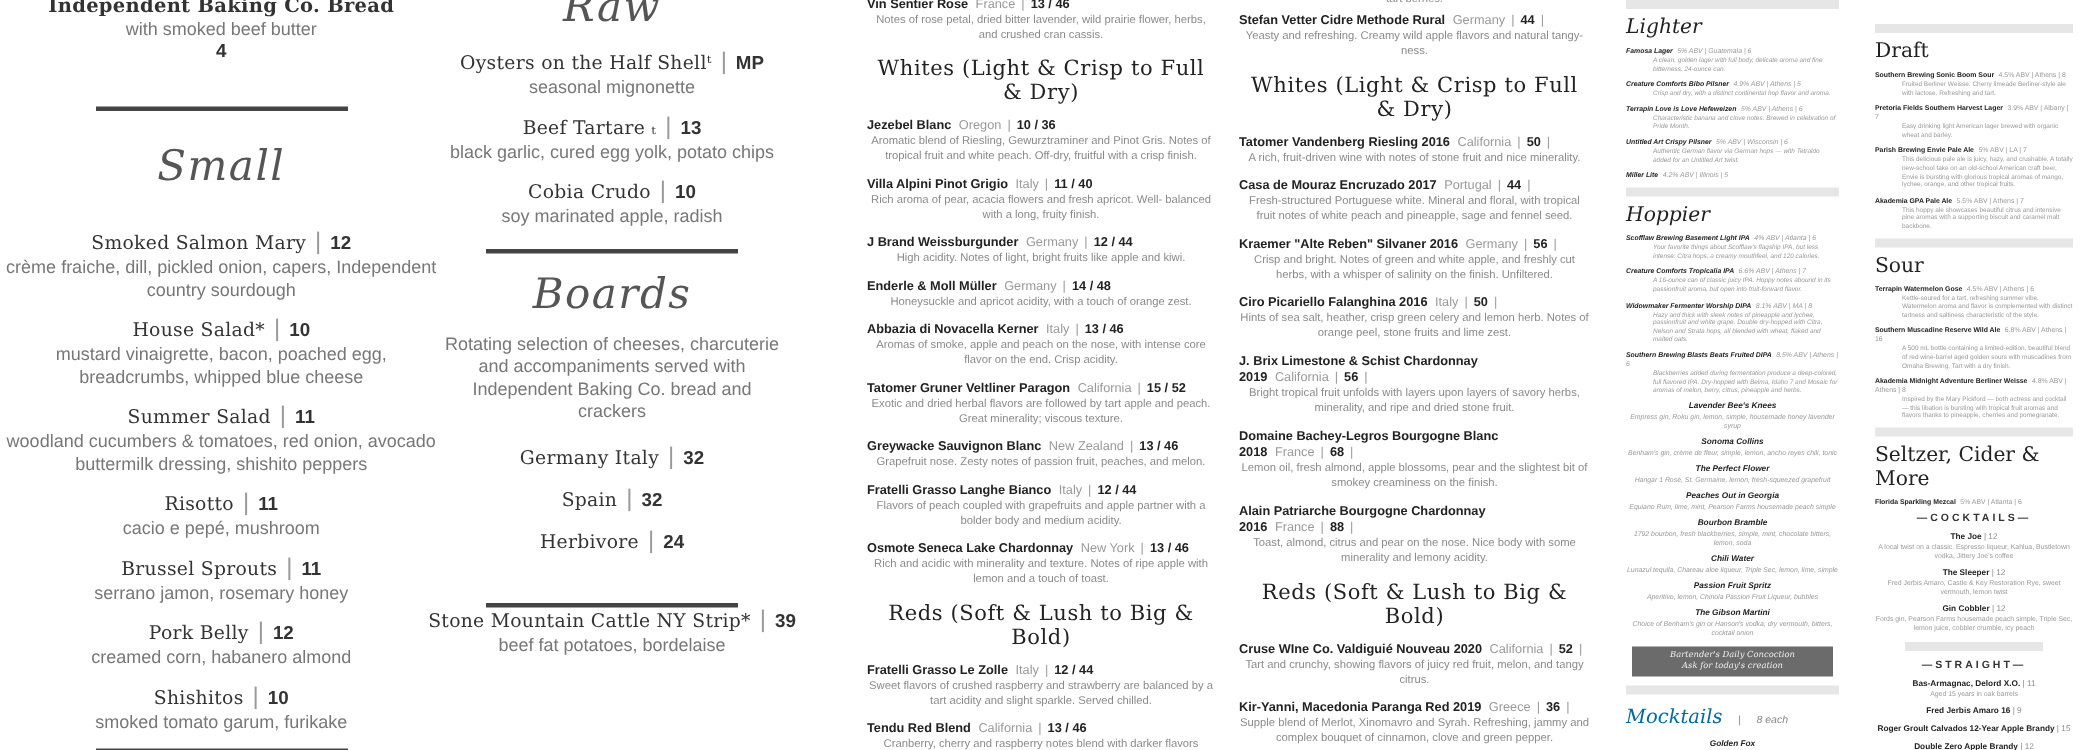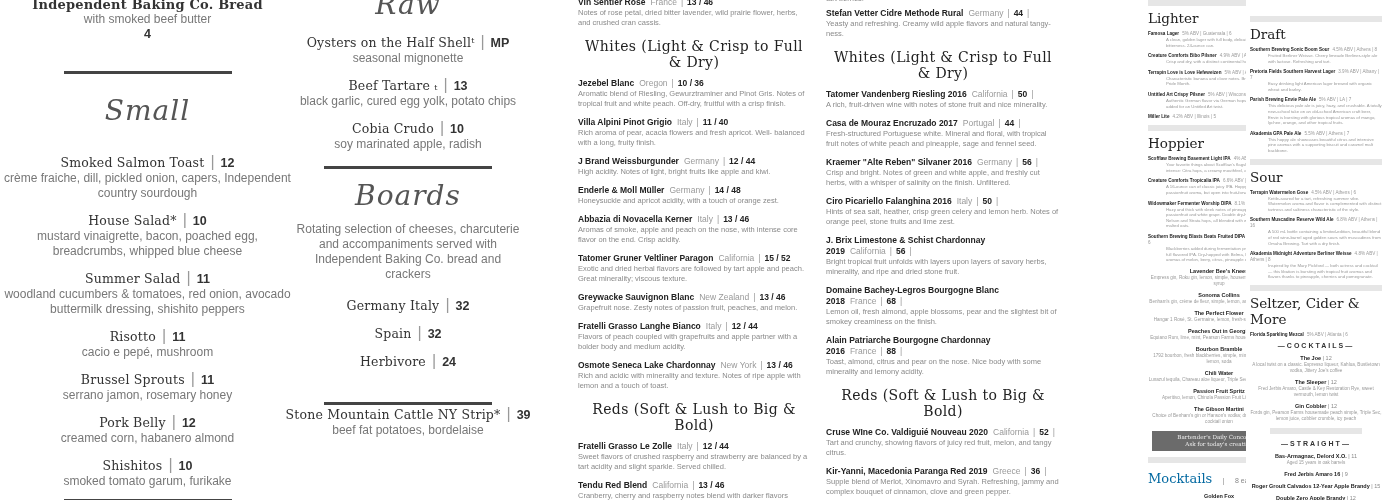--- a/index.html
+++ b/index.html
@@ -18,21 +18,21 @@
   .food .sec-title { font-family: "DejaVu Serif", serif; font-style: italic; font-size: 28px; color: #555; font-weight: normal; letter-spacing: 1px; }
   .food .rule { height: 3px; background: #444; margin: 0 auto; }
 
   
   .wine .w-item { margin-bottom: 8px; }
   .wine .w-line { font-size: 8.5px; line-height: 11px; }
   .wine .w-name { font-weight: bold; color: #222; }
   .wine .w-origin { color: #999; margin-left: 5px; }
   .wine .w-sep { color: #999; margin: 0 4px; }
   .wine .w-price { font-weight: bold; color: #222; }
-  .wine .w-desc { font-size: 7.5px; color: #8a8a8a; line-height: 10px; }
+  .wine .w-desc { font-size: 7.5px; color: #8a8a8a; line-height: 10px; text-align: center; }
   .wine .w-head { font-family: "DejaVu Serif", serif; font-size: 14px; color: #222; text-align: center; margin: 10px 0 8px; letter-spacing: 0.4px; }
 
   
   .bar { background: #fff; }
   .bar .b-bar { height: 6px; background: #e6e6e6; margin: 4px 0; }
   .bar .b-head { font-family: "DejaVu Serif", serif; font-size: 13.5px; color: #222; margin: 4px 0 5px; }
   .bar .b-item { margin-bottom: 5px; }
   .bar .b-line { font-size: 4.6px; line-height: 6px; }
   .bar .b-name { font-weight: bold; color: #222; }
   .bar .b-meta { color: #999; margin-left: 3px; }
@@ -52,21 +52,21 @@
 <div class="panel food" style="left:0; width:295px;">
   <div style="margin-top:-3px;">
     <div class="name" style="font-weight:bold;font-size:13px;">Independent Baking Co. Bread</div>
     <div class="desc">with smoked beef butter</div>
     <div class="price">4</div>
   </div>
   <div class="rule" style="width:168px;margin-top:30px;"></div>
   <div class="sec-title" style="margin-top:20px;margin-bottom:26px;">Small</div>
   <div id="small-list">
       <div class="item">
-        <div><span class="name">Smoked Salmon Toast</span><span class="sep">|</span><span class="price">12</span></div>
+        <div><span class="name">Smoked Salmon Mary</span><span class="sep">|</span><span class="price">12</span></div>
         <div class="desc">crème fraiche, dill, pickled onion, capers, Independent country sourdough</div>
       </div>
       <div class="item">
         <div><span class="name">House Salad*</span><span class="sep">|</span><span class="price">10</span></div>
         <div class="desc">mustard vinaigrette, bacon, poached egg, breadcrumbs, whipped blue cheese</div>
       </div>
       <div class="item">
         <div><span class="name">Summer Salad</span><span class="sep">|</span><span class="price">11</span></div>
         <div class="desc">woodland cucumbers &amp; tomatoes, red onion, avocado buttermilk dressing, shishito peppers</div>
       </div>
@@ -234,21 +234,21 @@
         <div class="w-line"><span class="w-name">Cruse WIne Co. Valdiguié Nouveau 2020</span><span class="w-origin">California</span><span class="w-sep">|</span><span class="w-price">52</span><span class="w-sep">|</span></div>
         <div class="w-desc">Tart and crunchy, showing flavors of juicy red fruit, melon, and tangy citrus.</div>
       </div>
       <div class="w-item">
         <div class="w-line"><span class="w-name">Kir-Yanni, Macedonia Paranga Red 2019</span><span class="w-origin">Greece</span><span class="w-sep">|</span><span class="w-price">36</span><span class="w-sep">|</span></div>
         <div class="w-desc">Supple blend of Merlot, Xinomavro and Syrah. Refreshing, jammy and complex bouquet of cinnamon, clove and green pepper.</div>
       </div>
     </div>
 </div>
 
-<div class="panel bar" style="left:1144px; width:150px; padding:0 4px;">
+<div class="panel bar" style="left:1080px; width:150px; padding:0 4px;font-style:italic;">
   <div class="b-bar" style="margin-top:0;"></div>
   <div class="b-head">Lighter</div>
   <div id="bl-lighter">
       <div class="b-item">
         <div class="b-line"><span class="b-name">Famosa Lager</span><span class="b-meta">5% ABV  |  Guatemala  |  6</span></div>
         <div class="b-desc">A clean, golden lager with full body, delicate aroma and fine bitterness. 24-ounce can.</div>
       </div>
       <div class="b-item">
         <div class="b-line"><span class="b-name">Creature Comforts Bibo Pilsner</span><span class="b-meta">4.9% ABV  |  Athens  |  5</span></div>
         <div class="b-desc">Crisp and dry, with a distinct continental hop flavor and aroma.</div>

